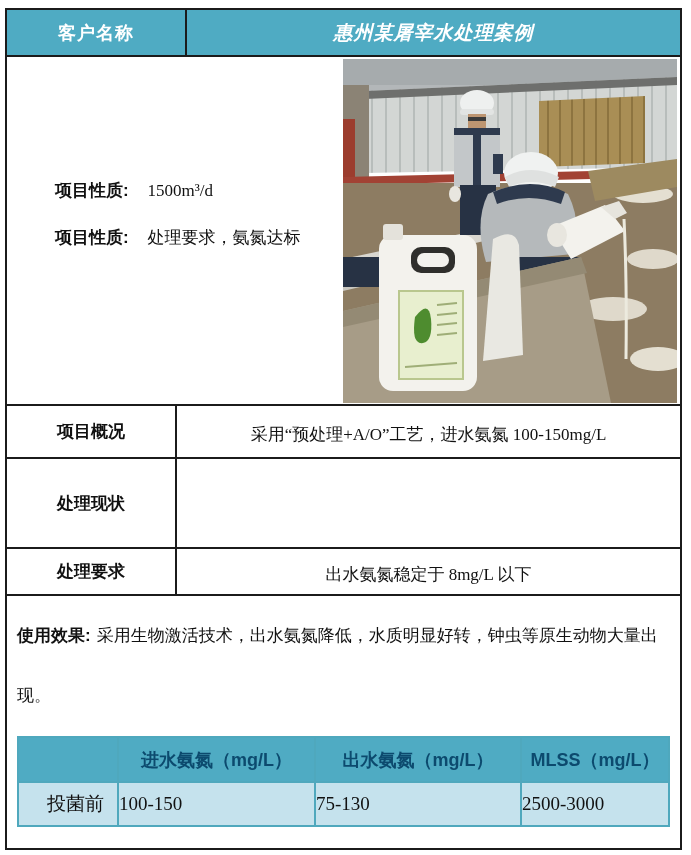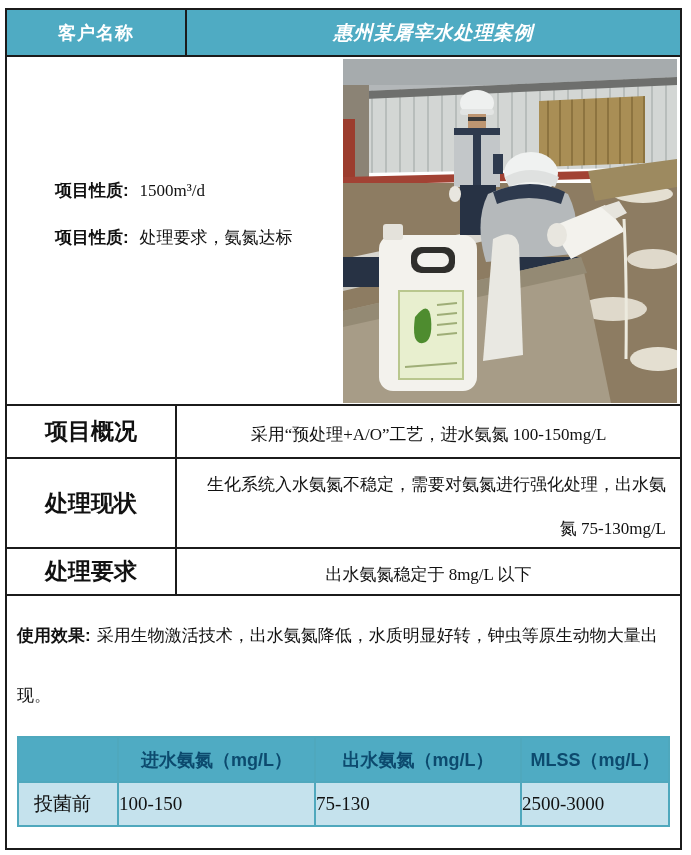--- a/index.html
+++ b/index.html
@@ -24,30 +24,30 @@
     color: #fff; font-weight: bold; font-size: 19px; letter-spacing: 1px;
     font-family: "Liberation Serif", serif;
     font-style: italic;
   }
 
   
   .row-photo { position: relative; height: 349px; border-bottom: 2px solid #1b1b1b; background: #fff; }
   .info-block { position: absolute; left: 48px; top: 122px; font-size: 17px; }
   .info-line { margin-bottom: 24px; white-space: nowrap; }
   .info-label { font-weight: bold; font-size: 17px; }
-  .info-value { font-family: "Liberation Serif", serif; font-size: 17px; margin-left: 6px; }
+  .info-value { font-family: "Liberation Serif", serif; font-size: 17px; margin-left: 14px; }
   .photo-wrap { position: absolute; left: 336px; top: 2px; width: 334px; height: 344px; overflow: hidden; }
 
   
   .mid-row { display: flex; border-bottom: 2px solid #1b1b1b; }
   .mid-row:last-of-type { border-bottom: 0; }
   .mid-label {
     width: 170px; border-right: 2px solid #1b1b1b;
     display: flex; align-items: center; justify-content: center;
-    font-weight: bold; font-size: 23px; text-align: center;
+    font-weight: bold; font-size: 17px; text-align: center;
   }
   .mid-content {
     flex: 1; display: flex; align-items: center; justify-content: center;
     font-family: "Liberation Serif", serif; font-size: 17px;
     text-align: right; padding: 0 14px; line-height: 44px; margin-top: 7px;
   }
   .h53 { height: 53px; } .h90 { height: 90px; } .h47 { height: 47px; }
 
   
   .row-effect { padding: 10px 10px 0 10px; }
@@ -57,21 +57,21 @@
   table.result { width: 100%; margin-top: 10px; border-collapse: collapse; border: 2px solid #4FA8BD; }
   table.result th, table.result td { border: 2px solid #4FA8BD; }
   table.result thead th {
     background: #4FABC3; color: #0c4a6e; font-weight: bold; font-size: 18px;
     height: 45px; text-align: center; font-family: "Liberation Sans", sans-serif;
   }
   .col-rowhead { width: 100px; }
   .col-a { width: 197px; } .col-b { width: 206px; }
   tr.r-pre  { background: #C5E2ED; height: 44px; }
   tr.r-post { background: #ffffff; height: 54px; }
-  td.rowhead { text-align: left; padding-left: 15px; font-size: 19px; font-family: "Liberation Sans", sans-serif; }
+  td.rowhead { text-align: center; padding-left: 15px; font-size: 19px; font-family: "Liberation Sans", sans-serif; }
   td.val { text-align: left; font-size: 19px; font-family: "Liberation Serif", serif; }
 </style>
 </head>
 <body>
 
 <div class="doc">
 
   <div class="row-header">
     <div class="hdr-label-cell">客户名称</div>
     <div class="hdr-title-cell">惠州某屠宰水处理案例</div>
@@ -173,21 +173,20 @@
     </div>
   </div>
 
   <div class="mid-row h53">
     <div class="mid-label">项目概况</div>
     <div class="mid-content">采用“预处理+A/O”工艺，进水氨氮 100-150mg/L</div>
   </div>
 
   <div class="mid-row h90">
     <div class="mid-label">处理现状</div>
-    <div class="mid-content">生化系统入水氨氮不稳定，需要对氨氮进行强化处理，出水氨氮 75-130mg/L</div>
   </div>
 
   <div class="mid-row h47">
     <div class="mid-label">处理要求</div>
     <div class="mid-content">出水氨氮稳定于 8mg/L 以下</div>
   </div>
 
   <div class="row-effect">
     <p class="effect-para"><span class="effect-label">使用效果:</span><span>采用生物激活技术，出水氨氮降低，水质明显好转，钟虫等原生动物大量出现。</span></p>
 

